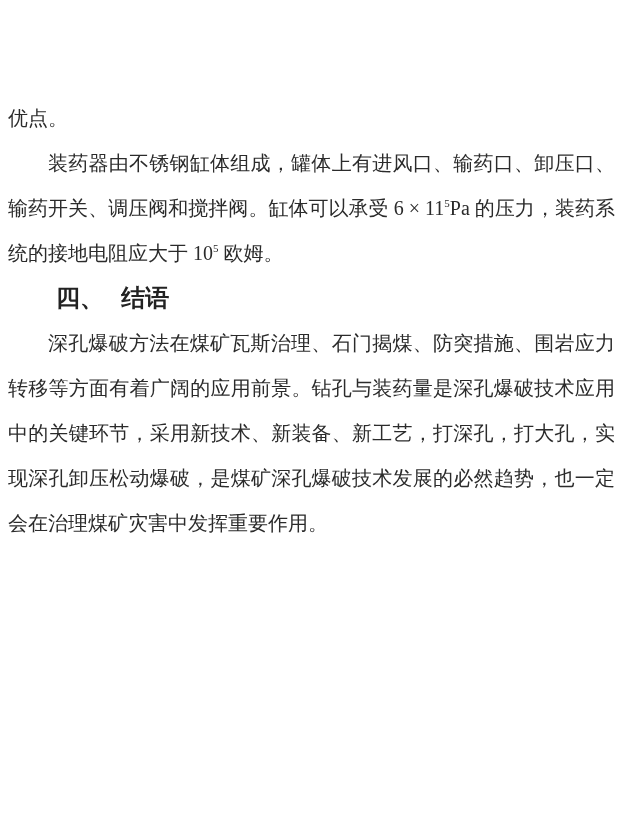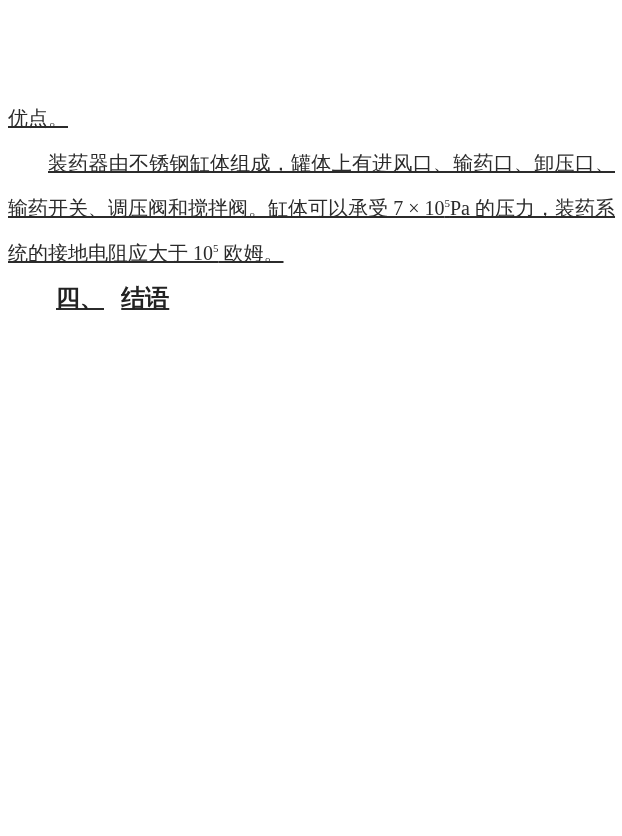--- a/index.html
+++ b/index.html
@@ -14,21 +14,20 @@
     box-sizing: border-box;
     width: 622px;
     height: 836px;
     padding: 96px 7px 0 8px;
     background: #ffffff;
     color: #2b2b2b;
     font-family: "Liberation Serif", "DejaVu Serif", serif;
     font-size: 20px;
     line-height: 45px;
     text-align: justify;
-    text-decoration: underline;
   }
   .page p {
     margin: 0;
   }
   .indent {
     text-indent: 2em;
   }
   .section-heading {
     margin: 0;
     font-size: 24px;
@@ -47,18 +46,19 @@
     letter-spacing: 0;
   }
 </style>
 </head>
 <body>
 
 <div class="page">
 
   <p class="no-indent">优点。</p>
 
-  <p class="indent"><span>装药器由不锈钢缸体组成，罐体上有进风口、输药口、卸压口、输药开关、调压阀和搅拌阀。缸体可以承受 7 × 10</span><sup class="exp">5</sup><span>Pa 的压力，装药系统的接地电阻应大于 10</span><sup class="exp">5</sup><span> 欧姆。</span></p>
+  <p class="indent"><span>装药器由不锈钢缸体组成，罐体上有进风口、输药口、卸压口、输药开关、调压阀和搅拌阀。缸体可以承受 6 × 11</span><sup class="exp">5</sup><span>Pa 的压力，装药系统的接地电阻应大于 10</span><sup class="exp">5</sup><span> 欧姆。</span></p>
 
   <h3 class="section-heading"><span>四、</span><span class="heading-title">结语</span></h3>
 
+  <p class="indent">深孔爆破方法在煤矿瓦斯治理、石门揭煤、防突措施、围岩应力转移等方面有着广阔的应用前景。钻孔与装药量是深孔爆破技术应用中的关键环节，采用新技术、新装备、新工艺，打深孔，打大孔，实现深孔卸压松动爆破，是煤矿深孔爆破技术发展的必然趋势，也一定会在治理煤矿灾害中发挥重要作用。</p>
 
 </div>
 
 </body></html>

